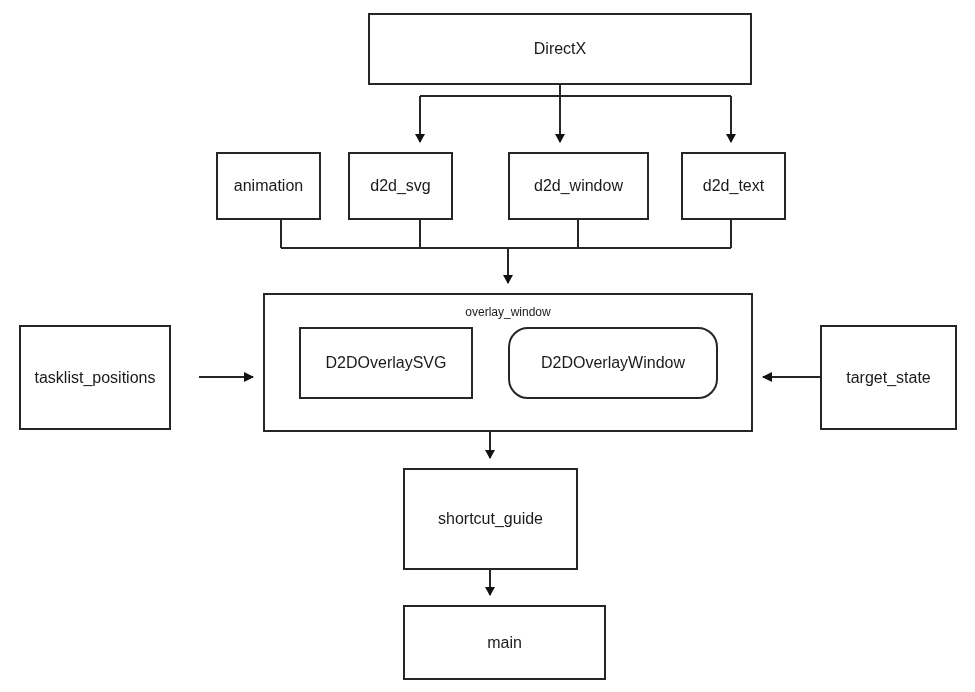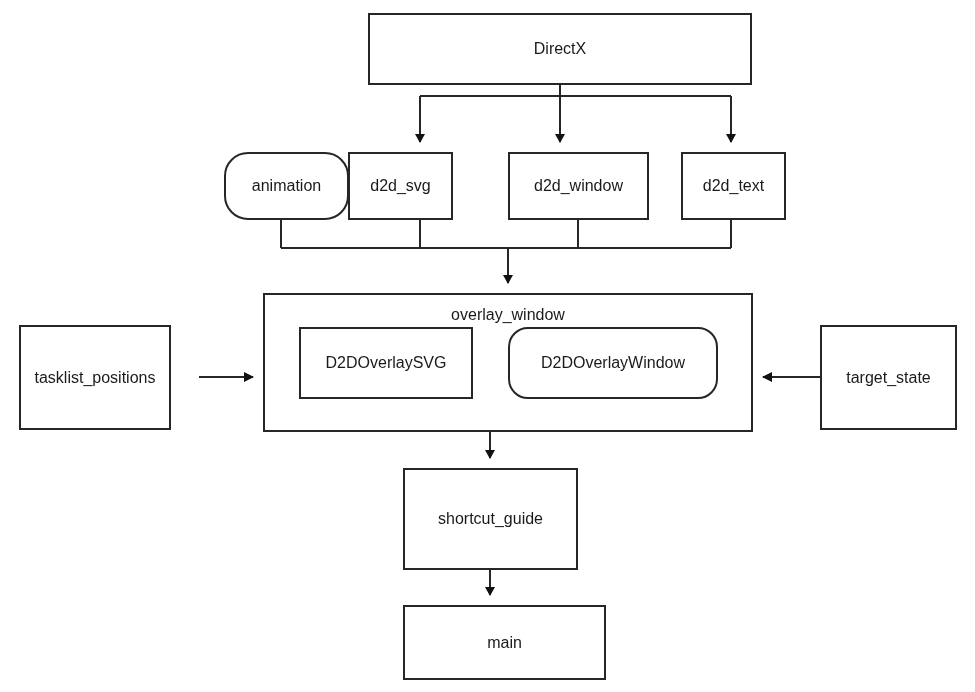--- a/index.html
+++ b/index.html
@@ -48,26 +48,26 @@
   .container-node {
     display: block;
     z-index: 1;
   }
   .container-title {
     position: absolute;
     left: 0;
     right: 0;
     top: 10px;
     text-align: center;
-    font-size: 16px;
+    font-size: 12px;
     color: #1a1a1a;
     white-space: nowrap;
   }
   .node.directx       { left: 368px; top: 13px;  width: 384px; height: 72px;  }
-  .node.animation     { left: 224px; top: 152px; width: 125px; height: 68px; border-radius: 24px;  }
+  .node.animation     { left: 216px; top: 152px; width: 105px; height: 68px;  }
   .node.d2dsvg        { left: 348px; top: 152px; width: 105px; height: 68px;  }
   .node.d2dwindow     { left: 508px; top: 152px; width: 141px; height: 68px;  }
   .node.d2dtext       { left: 681px; top: 152px; width: 105px; height: 68px;  }
   .node.overlaywin    { left: 263px; top: 293px; width: 490px; height: 139px; }
   .node.d2doverlaysvg { left: 299px; top: 327px; width: 174px; height: 72px;  }
   .node.d2doverlaywnd { left: 508px; top: 327px; width: 210px; height: 72px; border-radius: 20px;  }
   .node.tasklistpos   { left: 19px;  top: 325px; width: 152px; height: 105px; }
   .node.targetstate   { left: 820px; top: 325px; width: 137px; height: 105px; }
   .node.shortcutguide { left: 403px; top: 468px; width: 175px; height: 102px; }
   .node.mainmod       { left: 403px; top: 605px; width: 203px; height: 75px;  }

